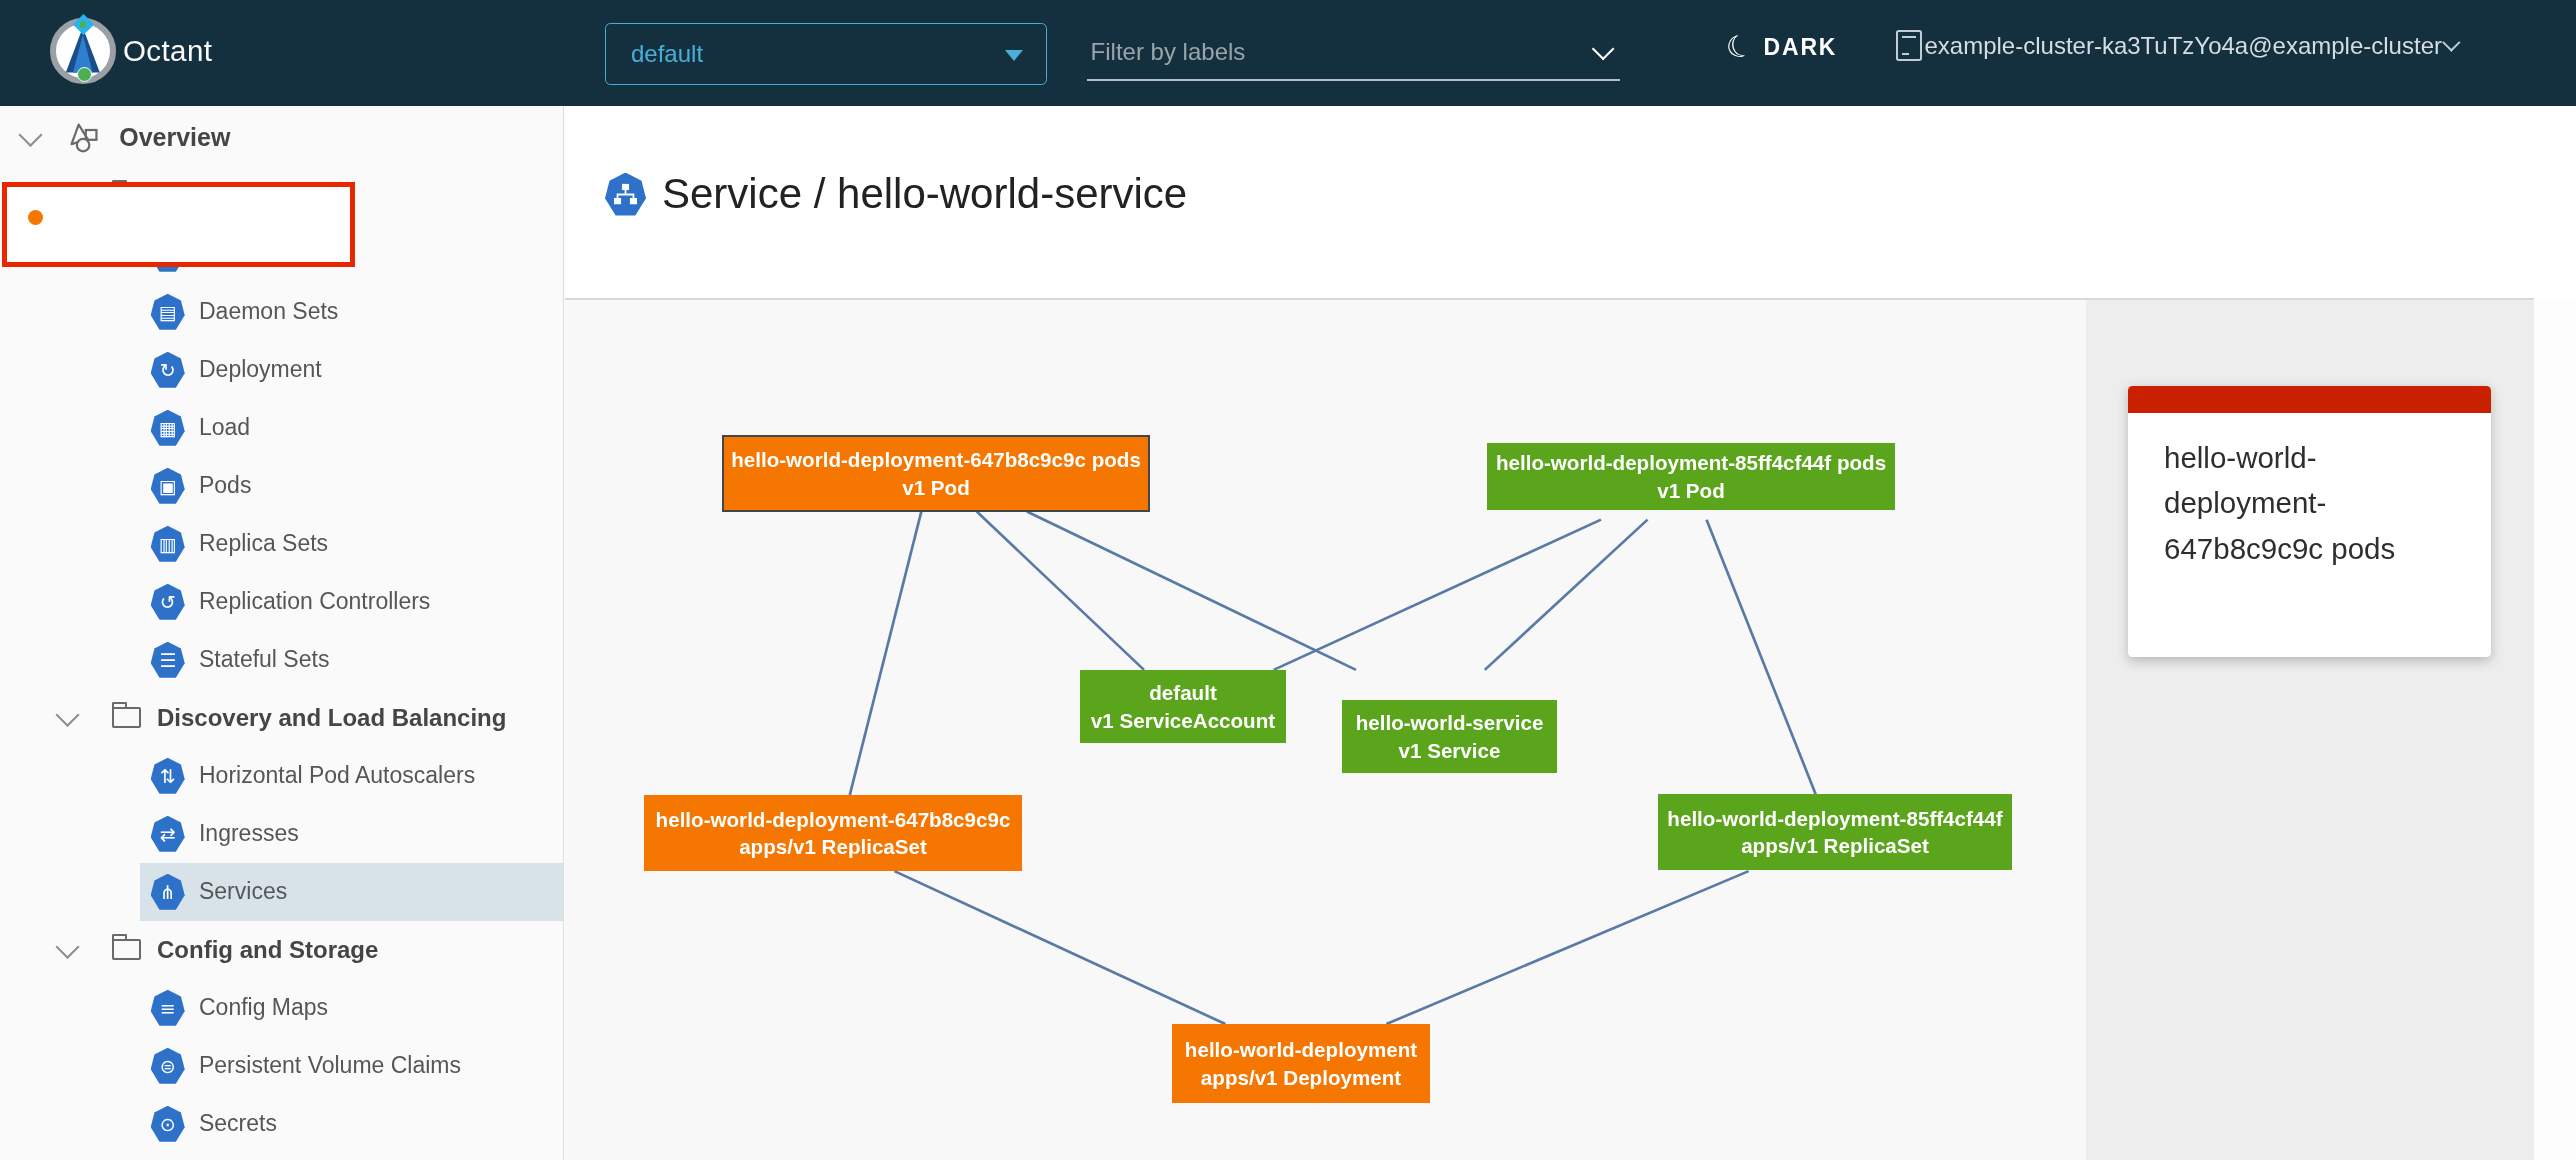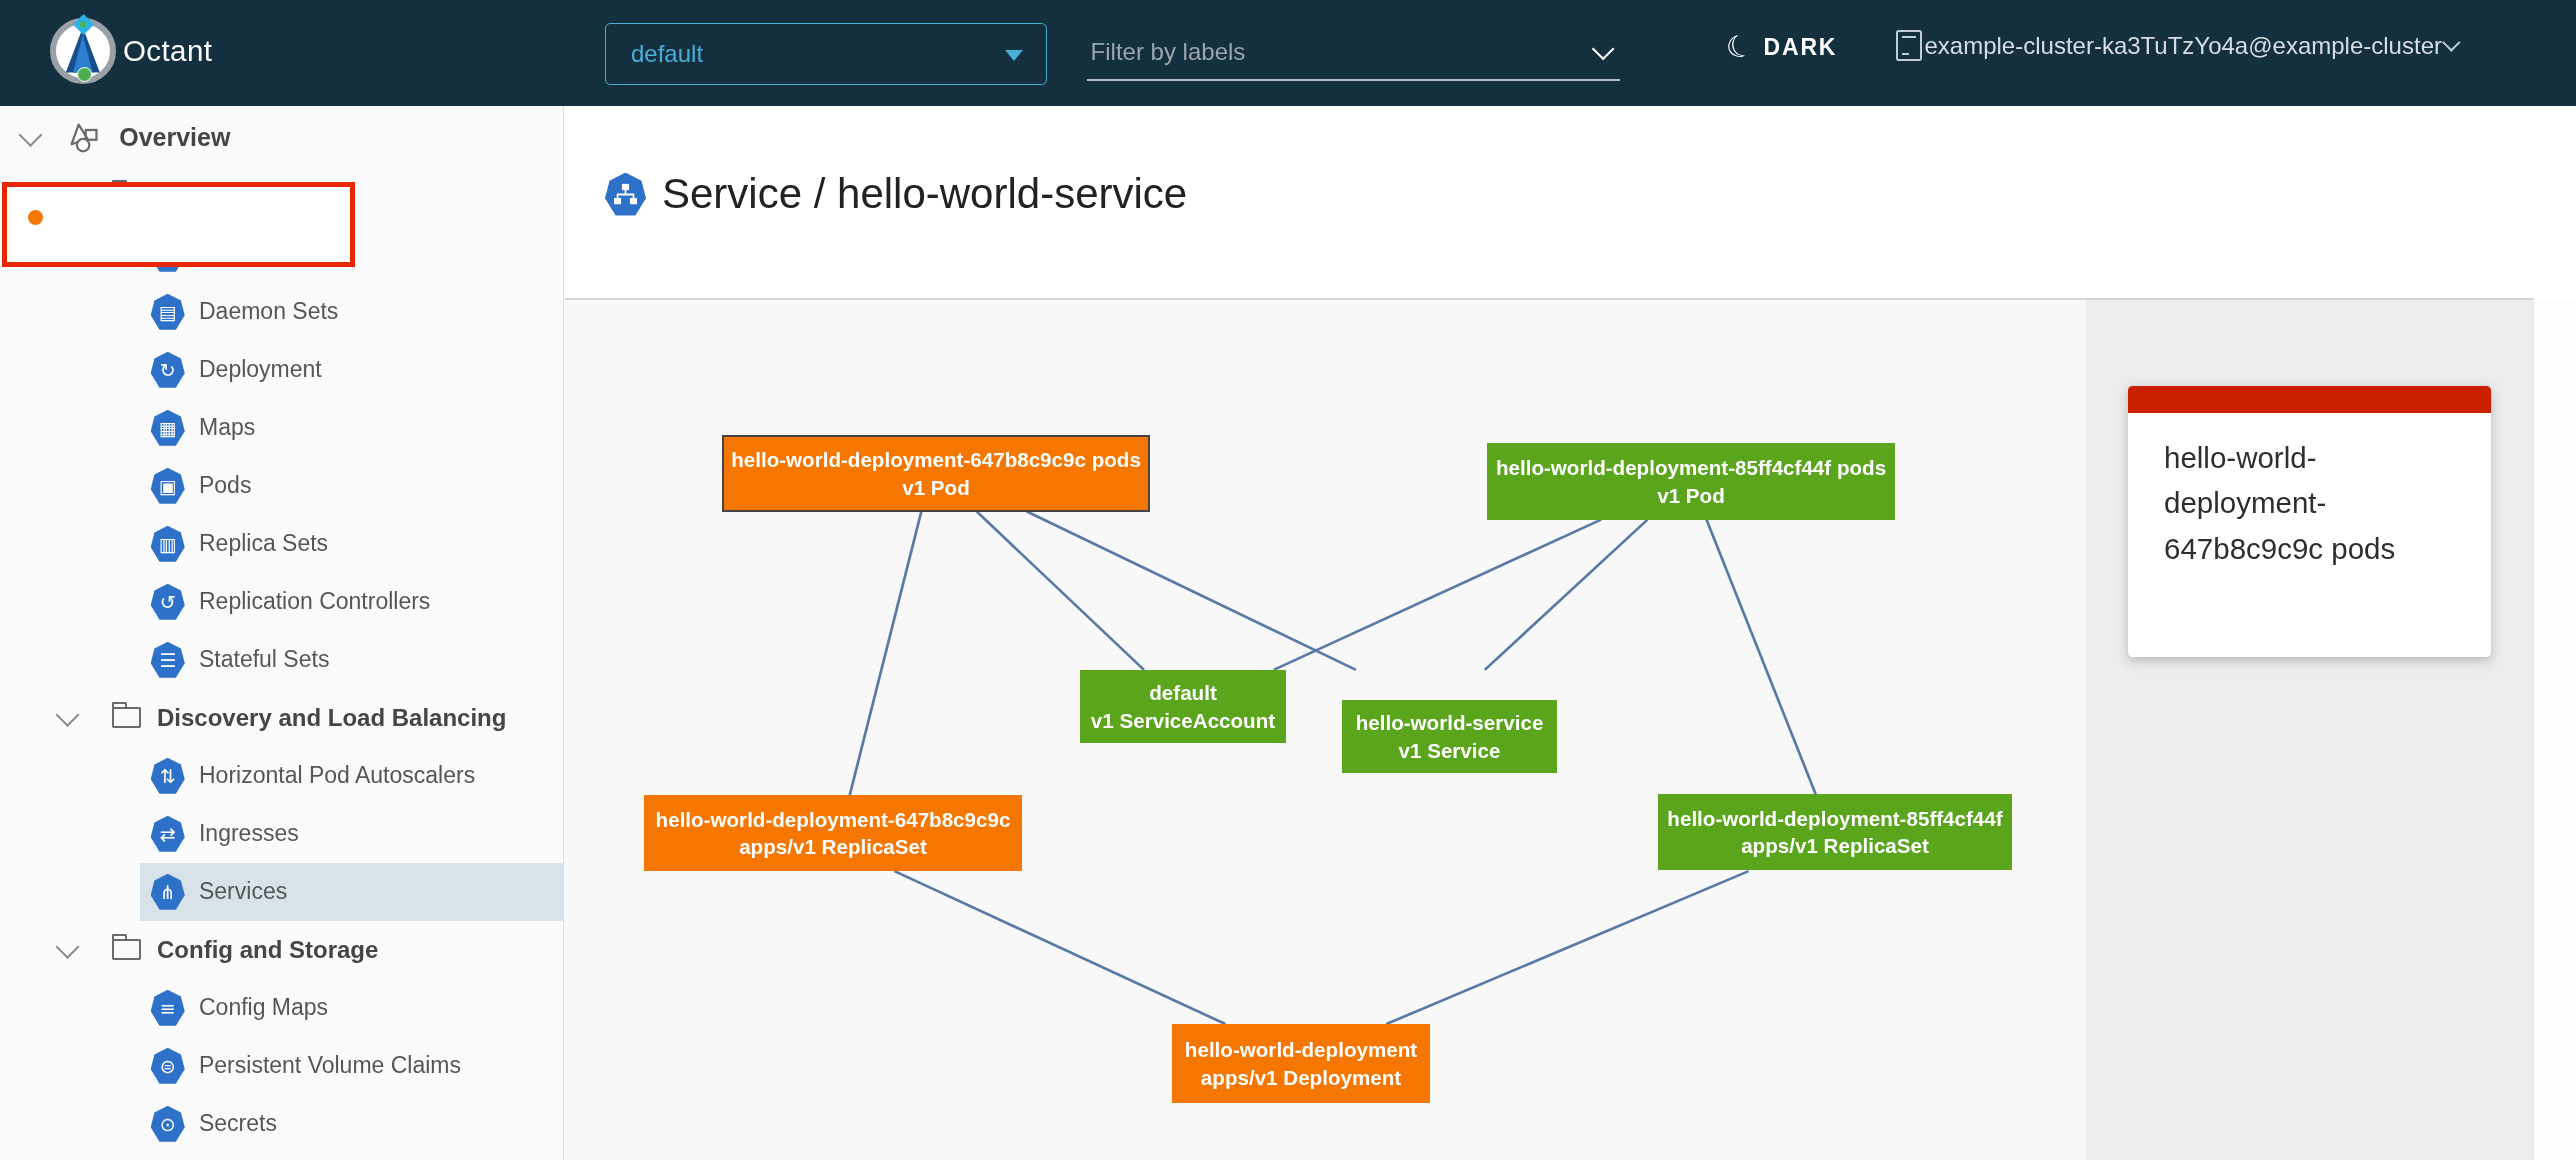--- a/index.html
+++ b/index.html
@@ -167,21 +167,21 @@
       <div class="srow lv2">
         <span class="hept">▤</span>
         <span class="lbl">Daemon Sets</span>
       </div>
       <div class="srow lv2">
         <span class="hept">↻</span>
         <span class="lbl">Deployment</span>
       </div>
       <div class="srow lv2">
         <span class="hept">▦</span>
-        <span class="lbl">Maps</span>
+        <span class="lbl">Load</span>
       </div>
       <div class="srow lv2">
         <span class="hept">▣</span>
         <span class="lbl">Pods</span>
       </div>
       <div class="srow lv2">
         <span class="hept">▥</span>
         <span class="lbl">Replica Sets</span>
       </div>
       <div class="srow lv2">
@@ -253,21 +253,21 @@
       <line x1="1842" y1="581" x2="1660" y2="749" stroke="#587aa5" stroke-width="3"></line>
       <line x1="1908" y1="581" x2="2030" y2="888" stroke="#587aa5" stroke-width="3"></line>
       <line x1="1000" y1="974" x2="1370" y2="1145" stroke="#587aa5" stroke-width="3"></line>
       <line x1="1955" y1="974" x2="1550" y2="1145" stroke="#587aa5" stroke-width="3"></line>
     </svg>
   <div id="nodes">
       <div class="node orange selected" style="left: 722px; top: 435px; width: 428px; height: 77px;">
         <span>hello-world-deployment-647b8c9c9c pods</span>
         <span>v1 Pod</span>
       </div>
-      <div class="node green" style="left: 1487px; top: 443px; width: 408px; height: 77px;">
+      <div class="node green" style="left: 1487px; top: 443px; width: 408px; height: 67px;">
         <span>hello-world-deployment-85ff4cf44f pods</span>
         <span>v1 Pod</span>
       </div>
       <div class="node green" style="left: 1080px; top: 670px; width: 206px; height: 73px;">
         <span>default</span>
         <span>v1 ServiceAccount</span>
       </div>
       <div class="node green" style="left: 1342px; top: 700px; width: 215px; height: 73px;">
         <span>hello-world-service</span>
         <span>v1 Service</span>

